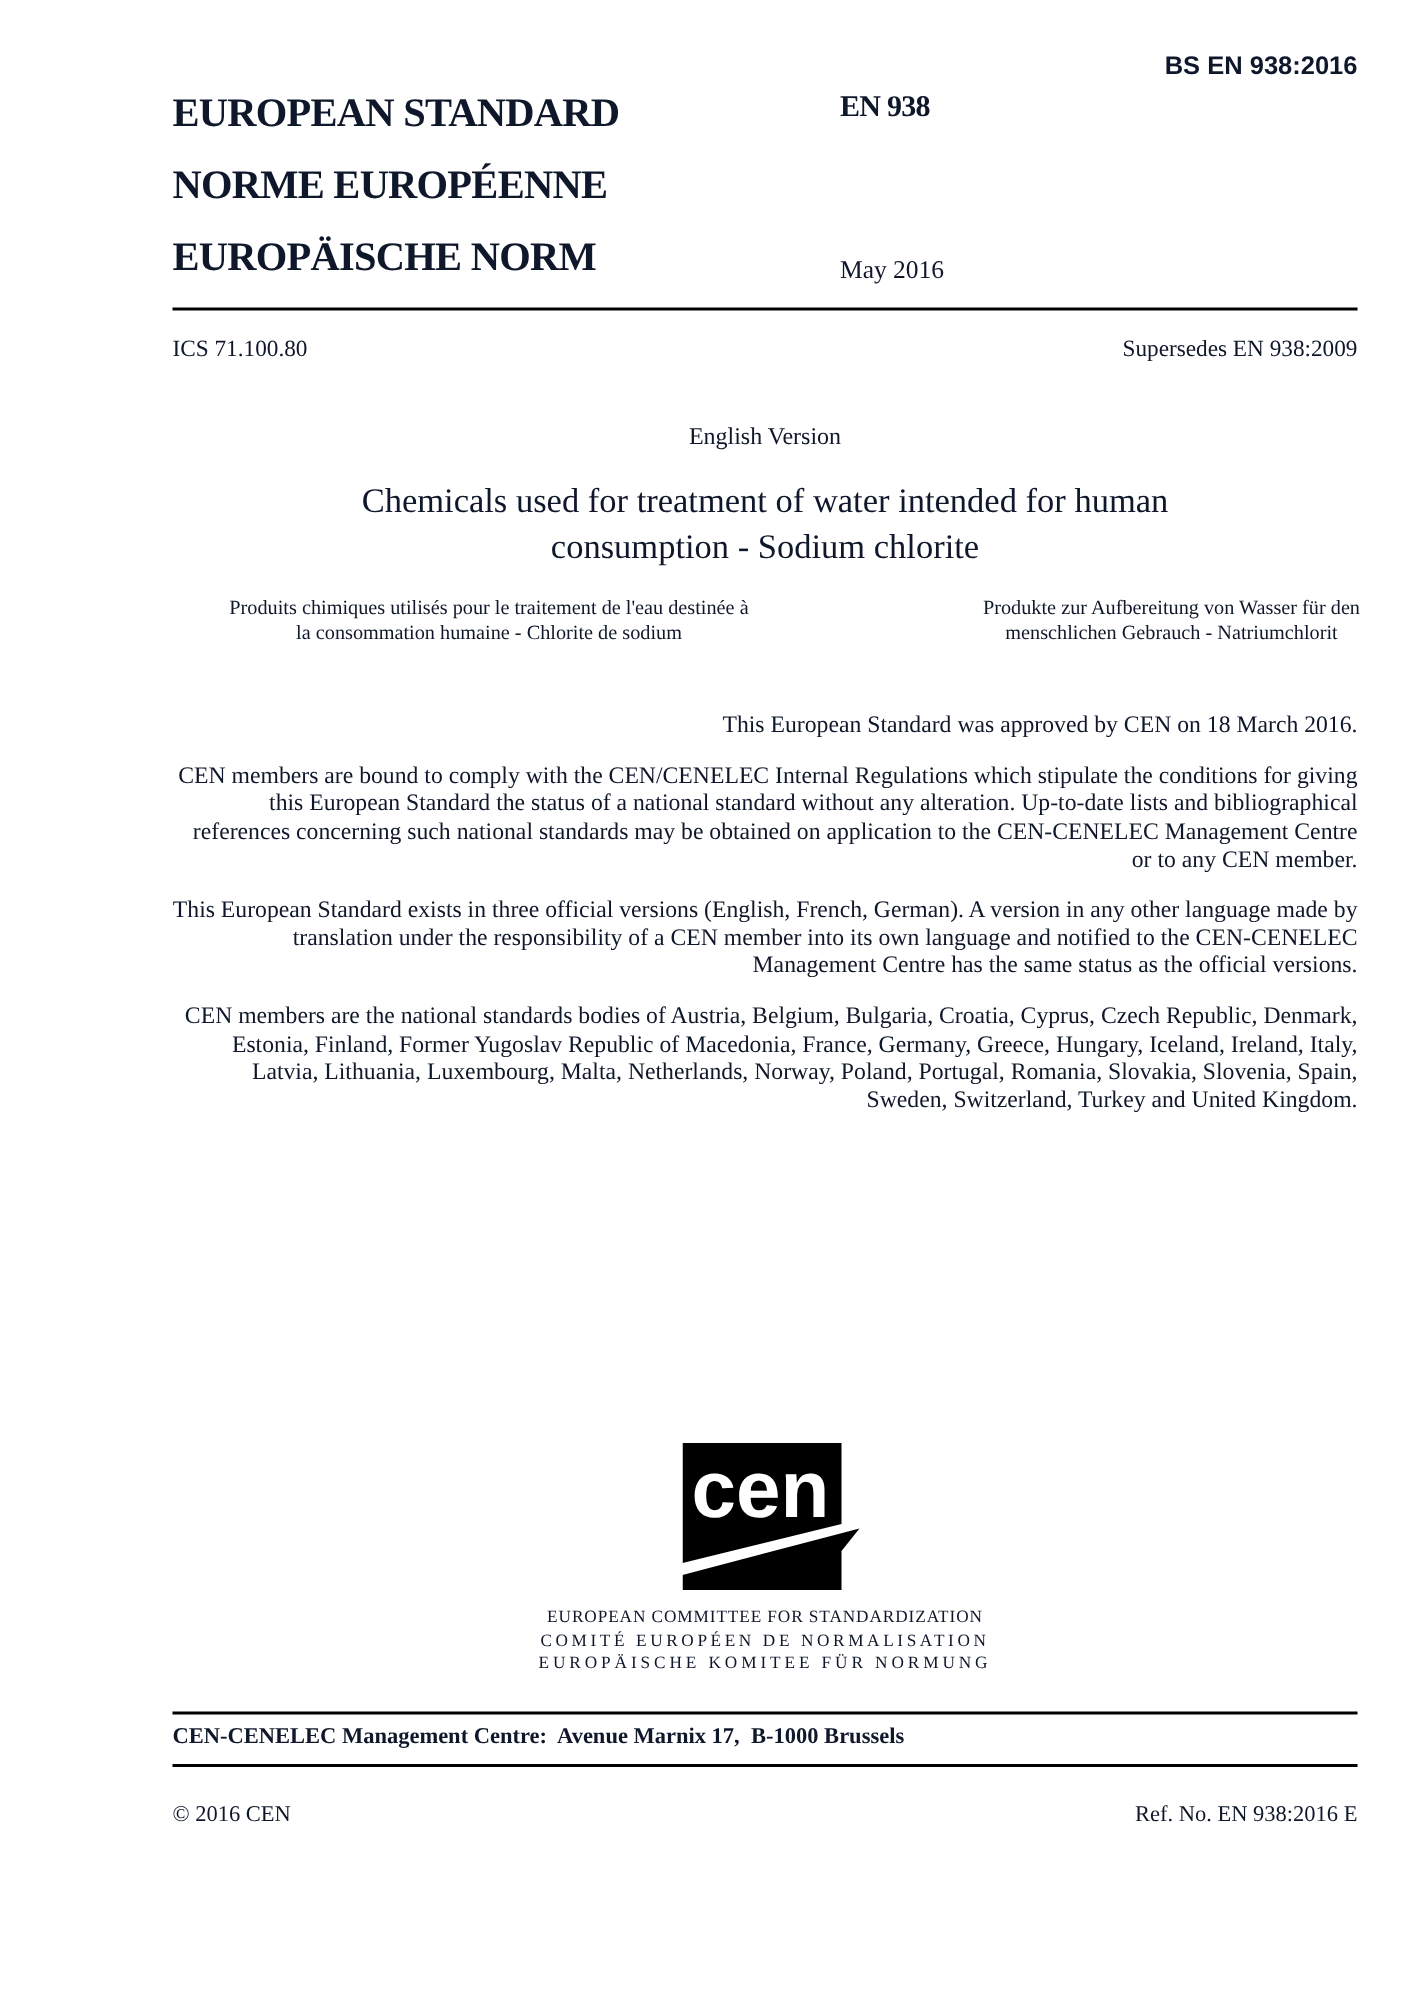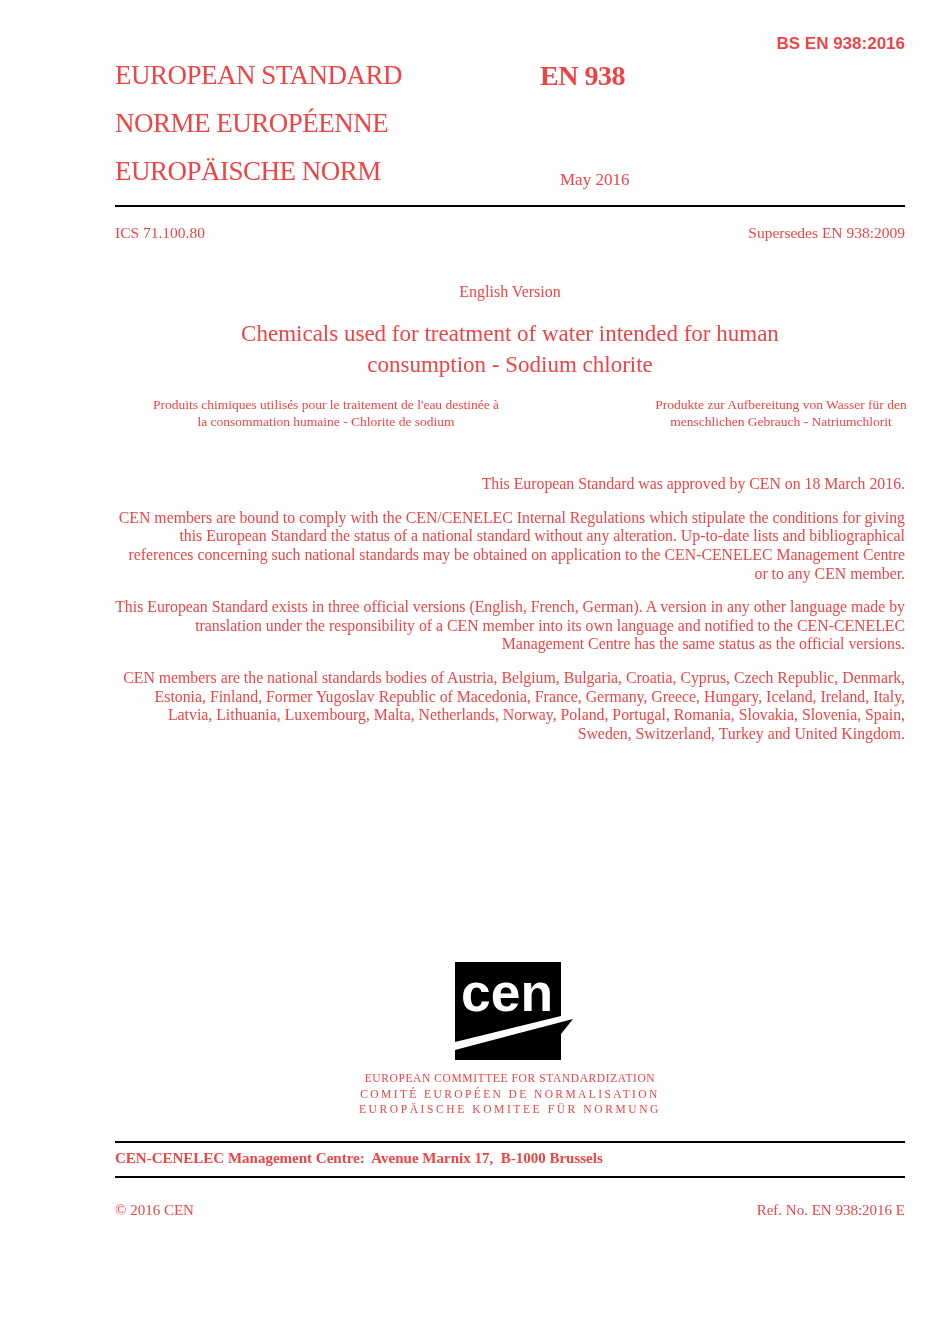--- a/index.html
+++ b/index.html
@@ -1,32 +1,32 @@
 <!DOCTYPE html>
 <html><head>
 <meta charset="utf-8">
 <style>
   * { margin:0; padding:0; box-sizing:border-box; }
   html,body { background:#ffffff; }
   .page {
     position:relative; width:950px; height:1344px; background:#ffffff;
-    font-family:"Liberation Serif", serif; color:#ef4444; overflow:hidden;padding-left:29px;
+    font-family:"Liberation Serif", serif; color:#0f172a; overflow:hidden;padding-left:29px;
   }
   .doc-ref {
     position:absolute; top:34px; right:45px;
     font-family:"Liberation Sans", sans-serif; font-weight:bold; font-size:17px;
   }
   .std-titles { position:absolute; left:115px; top:62px; }
   .std-title {
-    font-size:27px; font-weight:normal; letter-spacing:-0.5px;
+    font-size:27px; font-weight:bold; letter-spacing:-0.5px;
     line-height:1; margin-bottom:21px;
   }
   .std-number {
-    position:absolute; left:540px; top:60px;
-    font-size:28px; font-weight:bold; letter-spacing:-0.5px;
+    position:absolute; left:560px; top:60px;
+    font-size:20px; font-weight:bold; letter-spacing:-0.5px;
   }
   .std-date { position:absolute; left:560px; top:170px; font-size:17px; }
   .rule { position:absolute; left:115px; width:790px; background:#000; }
   .rule-top { top:205px; height:2px; }
   .meta-row {
     position:absolute; top:224px; left:115px; width:790px;
     display:flex; justify-content:space-between; font-size:15.5px;
   }
   .english-version { position:absolute; top:283px; left:115px; width:790px; text-align:center; font-size:16px; }
   .main-title {

